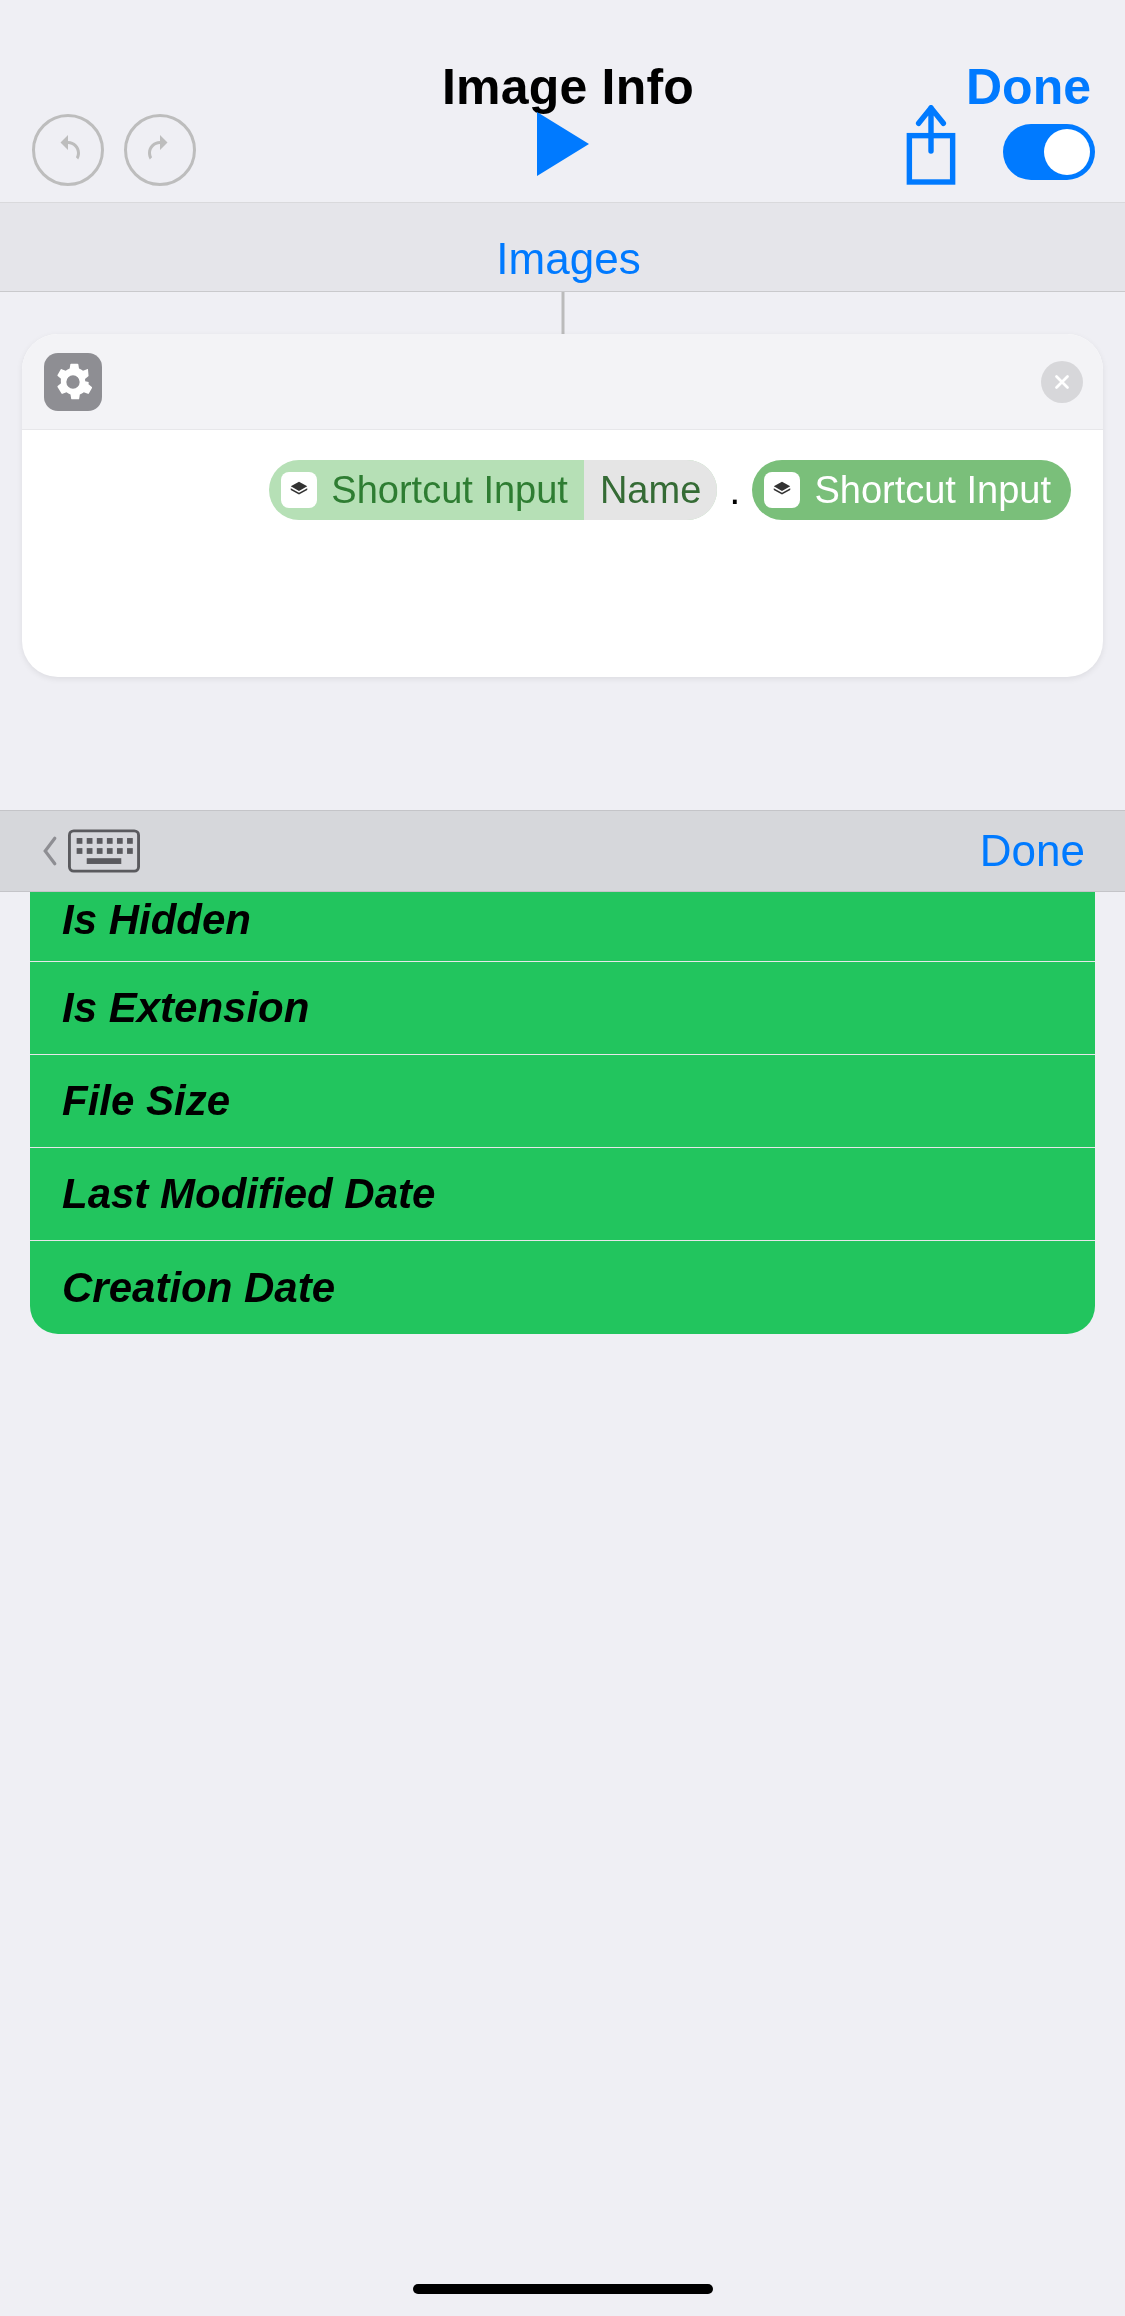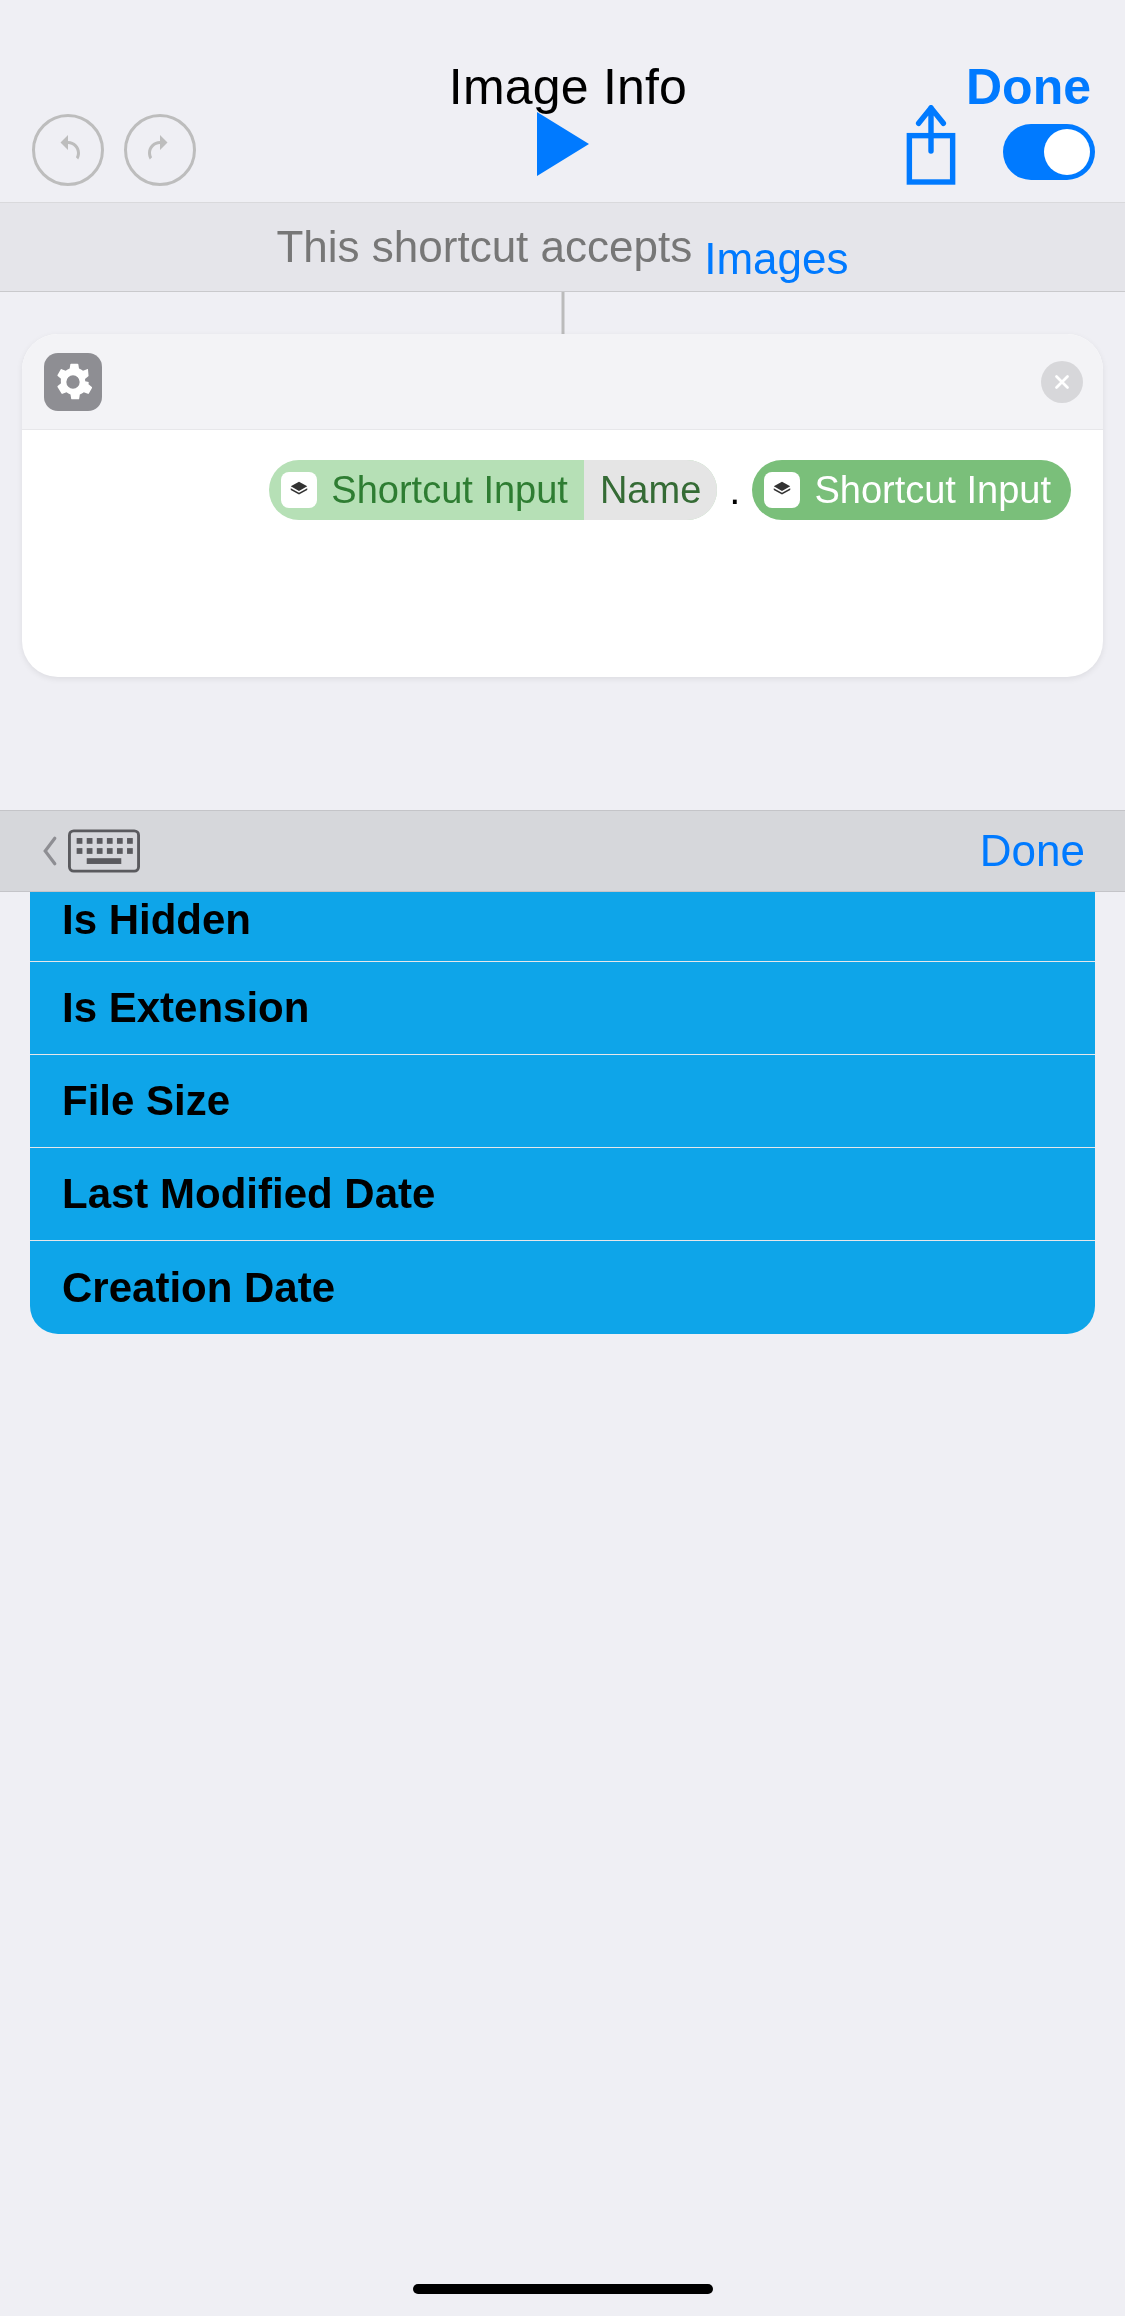--- a/index.html
+++ b/index.html
@@ -1,21 +1,21 @@
 <!DOCTYPE html>
 <html><head>
 <meta charset="utf-8">
 <style>
   * { margin: 0; padding: 0; box-sizing: border-box; -webkit-font-smoothing: antialiased; }
   html, body { width: 1125px; height: 2316px; font-family: -apple-system, "SF Pro Text", "Helvetica Neue", Arial, sans-serif; background: #efeff4; overflow: hidden; }
   .root { width: 1125px; height: 2316px; position: relative; background: #efeff4; }
 
   
   .top-nav { height: 202px; display: flex; align-items: flex-start; justify-content: center; position: relative; padding-top: 58px; }
-  .top-title { font-size: 50px; font-weight: 400; color: #000; letter-spacing: 0.2px; margin-left: 11px; }
+  .top-title { font-size: 50px; font-weight: 700; color: #000; letter-spacing: 0.2px; margin-left: 11px; }
   .top-done { position: absolute; right: 34px; top: 58px; font-size: 50px; font-weight: 600; color: #007aff; }
   .circ { width: 72px; height: 72px; border-radius: 36px; border: 3px solid #bdbdbd; display: flex; align-items: center; justify-content: center; }
   .undo-wrap { position: absolute; left: 32px; top: 114px; }
   .redo-wrap { position: absolute; left: 124px; top: 114px; }
   .play-wrap { position: absolute; left: 50%; top: 112px; transform: translateX(-50%); }
   .share-wrap { position: absolute; right: 160px; top: 104px; }
   .toggle-wrap { position: absolute; right: 30px; top: 124px; }
 
   .play-tri { width: 0; height: 0; border-left: 52px solid #007aff; border-top: 32px solid transparent; border-bottom: 32px solid transparent; }
 
@@ -46,21 +46,21 @@
   .pill-b { background: #7abf7a; }
   .pill-b .txt { color: #fff; font-size: 38px; padding-right: 20px; padding-left: 4px; }
 
   
   .kb-bar { position: absolute; top: 810px; left: 0; right: 0; height: 82px; background: #d6d7db; display: flex; align-items: center; justify-content: space-between; padding: 0 40px; border-top: 1px solid #c4c4c8; border-bottom: 1px solid #c4c4c8; }
   .kb-left { display: flex; align-items: center; gap: 8px; }
   .kb-done { font-size: 44px; color: #007aff; font-weight: 400; }
 
   
   .opts { position: absolute; top: 892px; left: 30px; right: 30px; bottom: 0; background: transparent; }
-  .opts-list { background: #0ea5e9; border-radius: 0 0 28px 28px; overflow: hidden; }
+  .opts-list { background: #22c55e; border-radius: 0 0 28px 28px; overflow: hidden; font-style: italic; }
   .opt { height: 93px; display: flex; align-items: center; padding: 0 32px; font-size: 42px; font-weight: 600; border-bottom: 1px solid #e7e7ea; }
   .opt:first-child { height: 70px; align-items: flex-start; padding-top: 4px; }
   .opt:last-child { border-bottom: none; }
 
   
   .home-ind { position: absolute; bottom: 22px; left: 50%; transform: translateX(-50%); width: 300px; height: 10px; border-radius: 5px; background: #000; }
 
   svg { display: block; }
 </style>
 </head>
@@ -95,21 +95,20 @@
       <rect x="8" y="20" width="28" height="30" stroke="#007aff" stroke-width="3.5" fill="none"></rect>
     </svg>
   </div>
   <div class="toggle-wrap">
     <div class="toggle">
       <div class="toggle-knob"></div>
     </div>
   </div>
 
   <div class="accepts-bar">
-    <span>This shortcut accepts</span>
     <span class="link">Images</span>
   </div>
 
   <div class="connector"></div>
 
   <div class="card">
     <div class="card-head">
       <div class="gear-badge">
         <svg width="40" height="40" viewBox="0 0 24 24">
             <path fill="#fff" d="M12 8a4 4 0 100 8 4 4 0 000-8zm9.4 4c0 .5 0 1-.1 1.4l2 1.6c.2.1.2.4.1.6l-1.9 3.3c-.1.2-.4.3-.6.2l-2.4-1a7.7 7.7 0 01-2.4 1.4l-.4 2.5c0 .2-.2.4-.5.4h-3.8c-.2 0-.4-.2-.5-.4l-.4-2.5a7.7 7.7 0 01-2.4-1.4l-2.4 1c-.2.1-.5 0-.6-.2L2.7 15c-.1-.2-.1-.5.1-.6l2-1.6c-.1-.5-.1-1-.1-1.4s0-1 .1-1.4l-2-1.6c-.2-.1-.2-.4-.1-.6l1.9-3.3c.1-.2.4-.3.6-.2l2.4 1a7.7 7.7 0 012.4-1.4l.4-2.5c0-.2.2-.4.5-.4h3.8c.2 0 .4.2.5.4l.4 2.5c.9.3 1.7.8 2.4 1.4l2.4-1c.2-.1.5 0 .6.2L21.3 8c.1.2.1.5-.1.6l-2 1.6c.1.5.1 1 .1 1.4z"></path>

